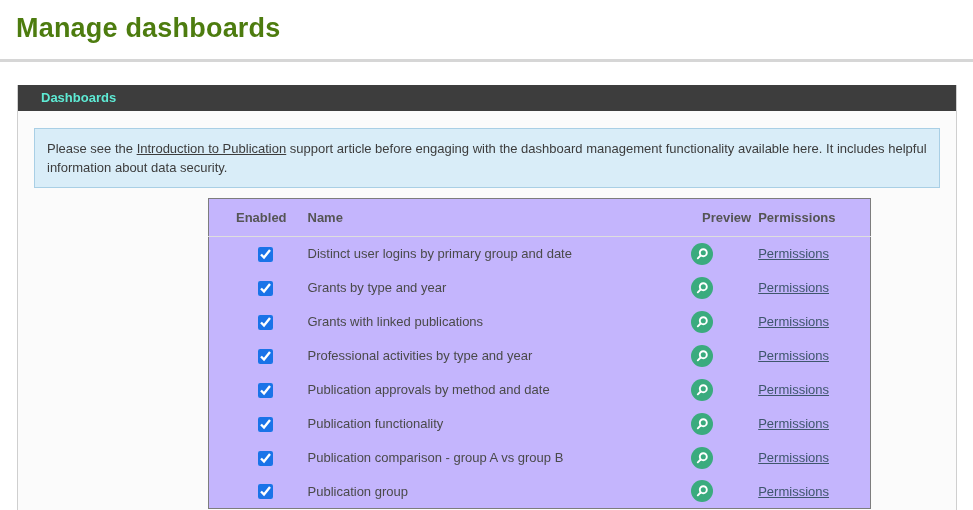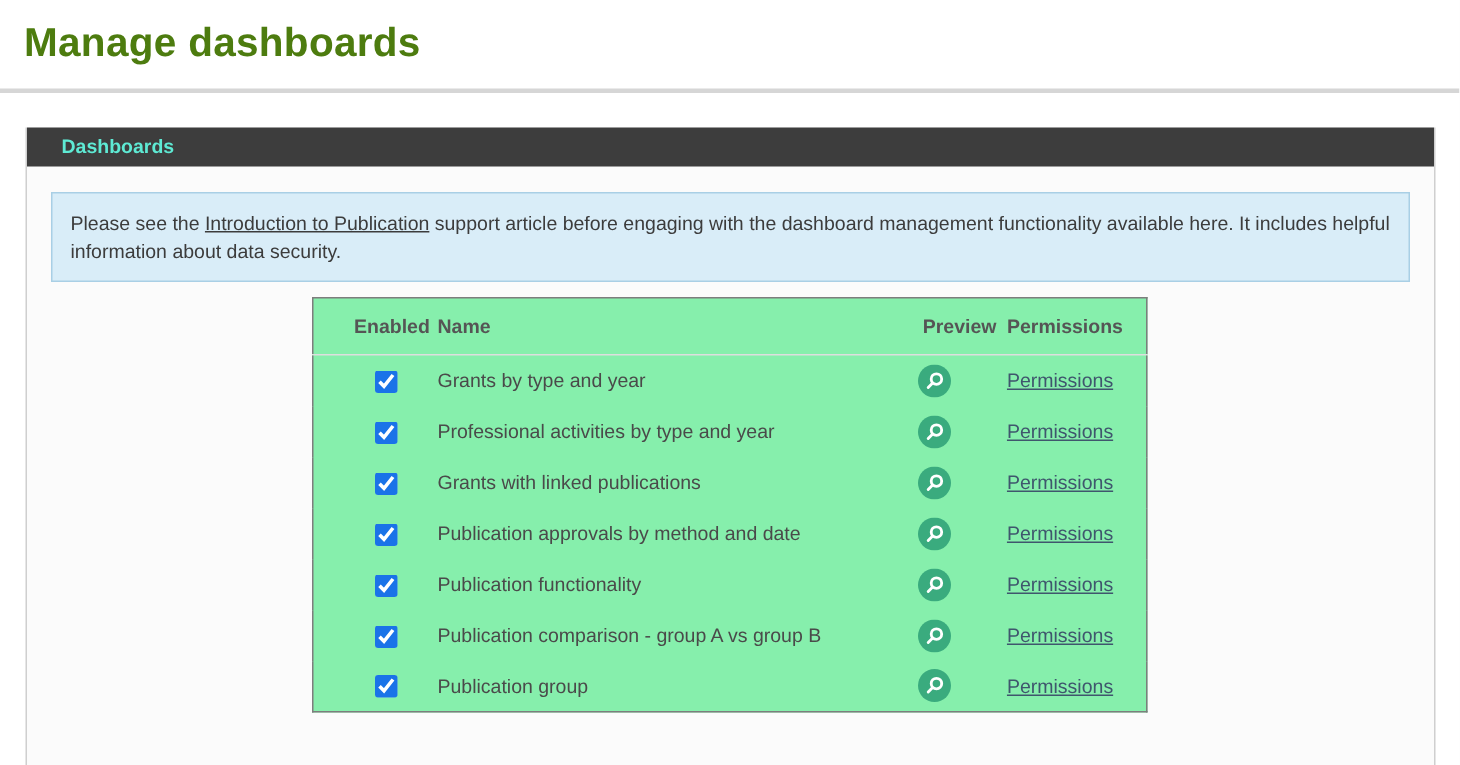--- a/index.html
+++ b/index.html
@@ -48,22 +48,22 @@
     line-height: 19px;
     color: #3c3c3c;
   }
   .notice a {
     color: #3c3c3c;
     text-decoration: underline;
     cursor: pointer;
   }
   .dash-table {
     margin: 10px 3px 0 190px;
-    width: 557px;
-    background: #86efac;
+    width: 663px;
+    background: #c4b5fd;
     border: 1px solid #7d7d7d;
     border-collapse: collapse;
     table-layout: fixed;
   }
   .dash-table th {
     height: 38px;
     font-size: 13px;
     font-weight: 700;
     color: #555555;
     text-align: left;
@@ -131,61 +131,81 @@
         <th class="h-preview">Preview</th>
         <th class="h-perm">Permissions</th>
       </tr>
     </thead>
     <tbody>
         <tr>
     <td class="c-enabled">
       <input type="checkbox" class="enabled-box" checked="" style="">
     </td>
     <td class="c-name">
+      <span>Distinct user logins by primary group and date</span>
+    </td>
+    <td class="c-preview">
+      <span class="preview-btn">
+        <svg width="22" height="22" viewBox="0 0 22 22">
+          <circle cx="11" cy="11" r="11" fill="#3aab7e"></circle>
+          <circle cx="12.3" cy="9.7" r="3.5" stroke="#ffffff" stroke-width="1.9" fill="none"></circle>
+          <line x1="9.6" y1="12.5" x2="6.8" y2="15.3" stroke="#ffffff" stroke-width="1.9" stroke-linecap="round"></line>
+        </svg>
+      </span>
+    </td>
+    <td class="c-perm">
+      <a href="#" class="perm-link">Permissions</a>
+    </td>
+  </tr>
+        <tr>
+    <td class="c-enabled">
+      <input type="checkbox" class="enabled-box" checked="" style="">
+    </td>
+    <td class="c-name">
       <span>Grants by type and year</span>
     </td>
     <td class="c-preview">
       <span class="preview-btn">
         <svg width="22" height="22" viewBox="0 0 22 22">
           <circle cx="11" cy="11" r="11" fill="#3aab7e"></circle>
           <circle cx="12.3" cy="9.7" r="3.5" stroke="#ffffff" stroke-width="1.9" fill="none"></circle>
           <line x1="9.6" y1="12.5" x2="6.8" y2="15.3" stroke="#ffffff" stroke-width="1.9" stroke-linecap="round"></line>
         </svg>
       </span>
     </td>
     <td class="c-perm">
       <a href="#" class="perm-link">Permissions</a>
     </td>
   </tr>
         <tr>
     <td class="c-enabled">
       <input type="checkbox" class="enabled-box" checked="" style="">
     </td>
     <td class="c-name">
+      <span>Grants with linked publications</span>
+    </td>
+    <td class="c-preview">
+      <span class="preview-btn">
+        <svg width="22" height="22" viewBox="0 0 22 22">
+          <circle cx="11" cy="11" r="11" fill="#3aab7e"></circle>
+          <circle cx="12.3" cy="9.7" r="3.5" stroke="#ffffff" stroke-width="1.9" fill="none"></circle>
+          <line x1="9.6" y1="12.5" x2="6.8" y2="15.3" stroke="#ffffff" stroke-width="1.9" stroke-linecap="round"></line>
+        </svg>
+      </span>
+    </td>
+    <td class="c-perm">
+      <a href="#" class="perm-link">Permissions</a>
+    </td>
+  </tr>
+        <tr>
+    <td class="c-enabled">
+      <input type="checkbox" class="enabled-box" checked="" style="">
+    </td>
+    <td class="c-name">
       <span>Professional activities by type and year</span>
-    </td>
-    <td class="c-preview">
-      <span class="preview-btn">
-        <svg width="22" height="22" viewBox="0 0 22 22">
-          <circle cx="11" cy="11" r="11" fill="#3aab7e"></circle>
-          <circle cx="12.3" cy="9.7" r="3.5" stroke="#ffffff" stroke-width="1.9" fill="none"></circle>
-          <line x1="9.6" y1="12.5" x2="6.8" y2="15.3" stroke="#ffffff" stroke-width="1.9" stroke-linecap="round"></line>
-        </svg>
-      </span>
-    </td>
-    <td class="c-perm">
-      <a href="#" class="perm-link">Permissions</a>
-    </td>
-  </tr>
-        <tr>
-    <td class="c-enabled">
-      <input type="checkbox" class="enabled-box" checked="" style="">
-    </td>
-    <td class="c-name">
-      <span>Grants with linked publications</span>
     </td>
     <td class="c-preview">
       <span class="preview-btn">
         <svg width="22" height="22" viewBox="0 0 22 22">
           <circle cx="11" cy="11" r="11" fill="#3aab7e"></circle>
           <circle cx="12.3" cy="9.7" r="3.5" stroke="#ffffff" stroke-width="1.9" fill="none"></circle>
           <line x1="9.6" y1="12.5" x2="6.8" y2="15.3" stroke="#ffffff" stroke-width="1.9" stroke-linecap="round"></line>
         </svg>
       </span>
     </td>

